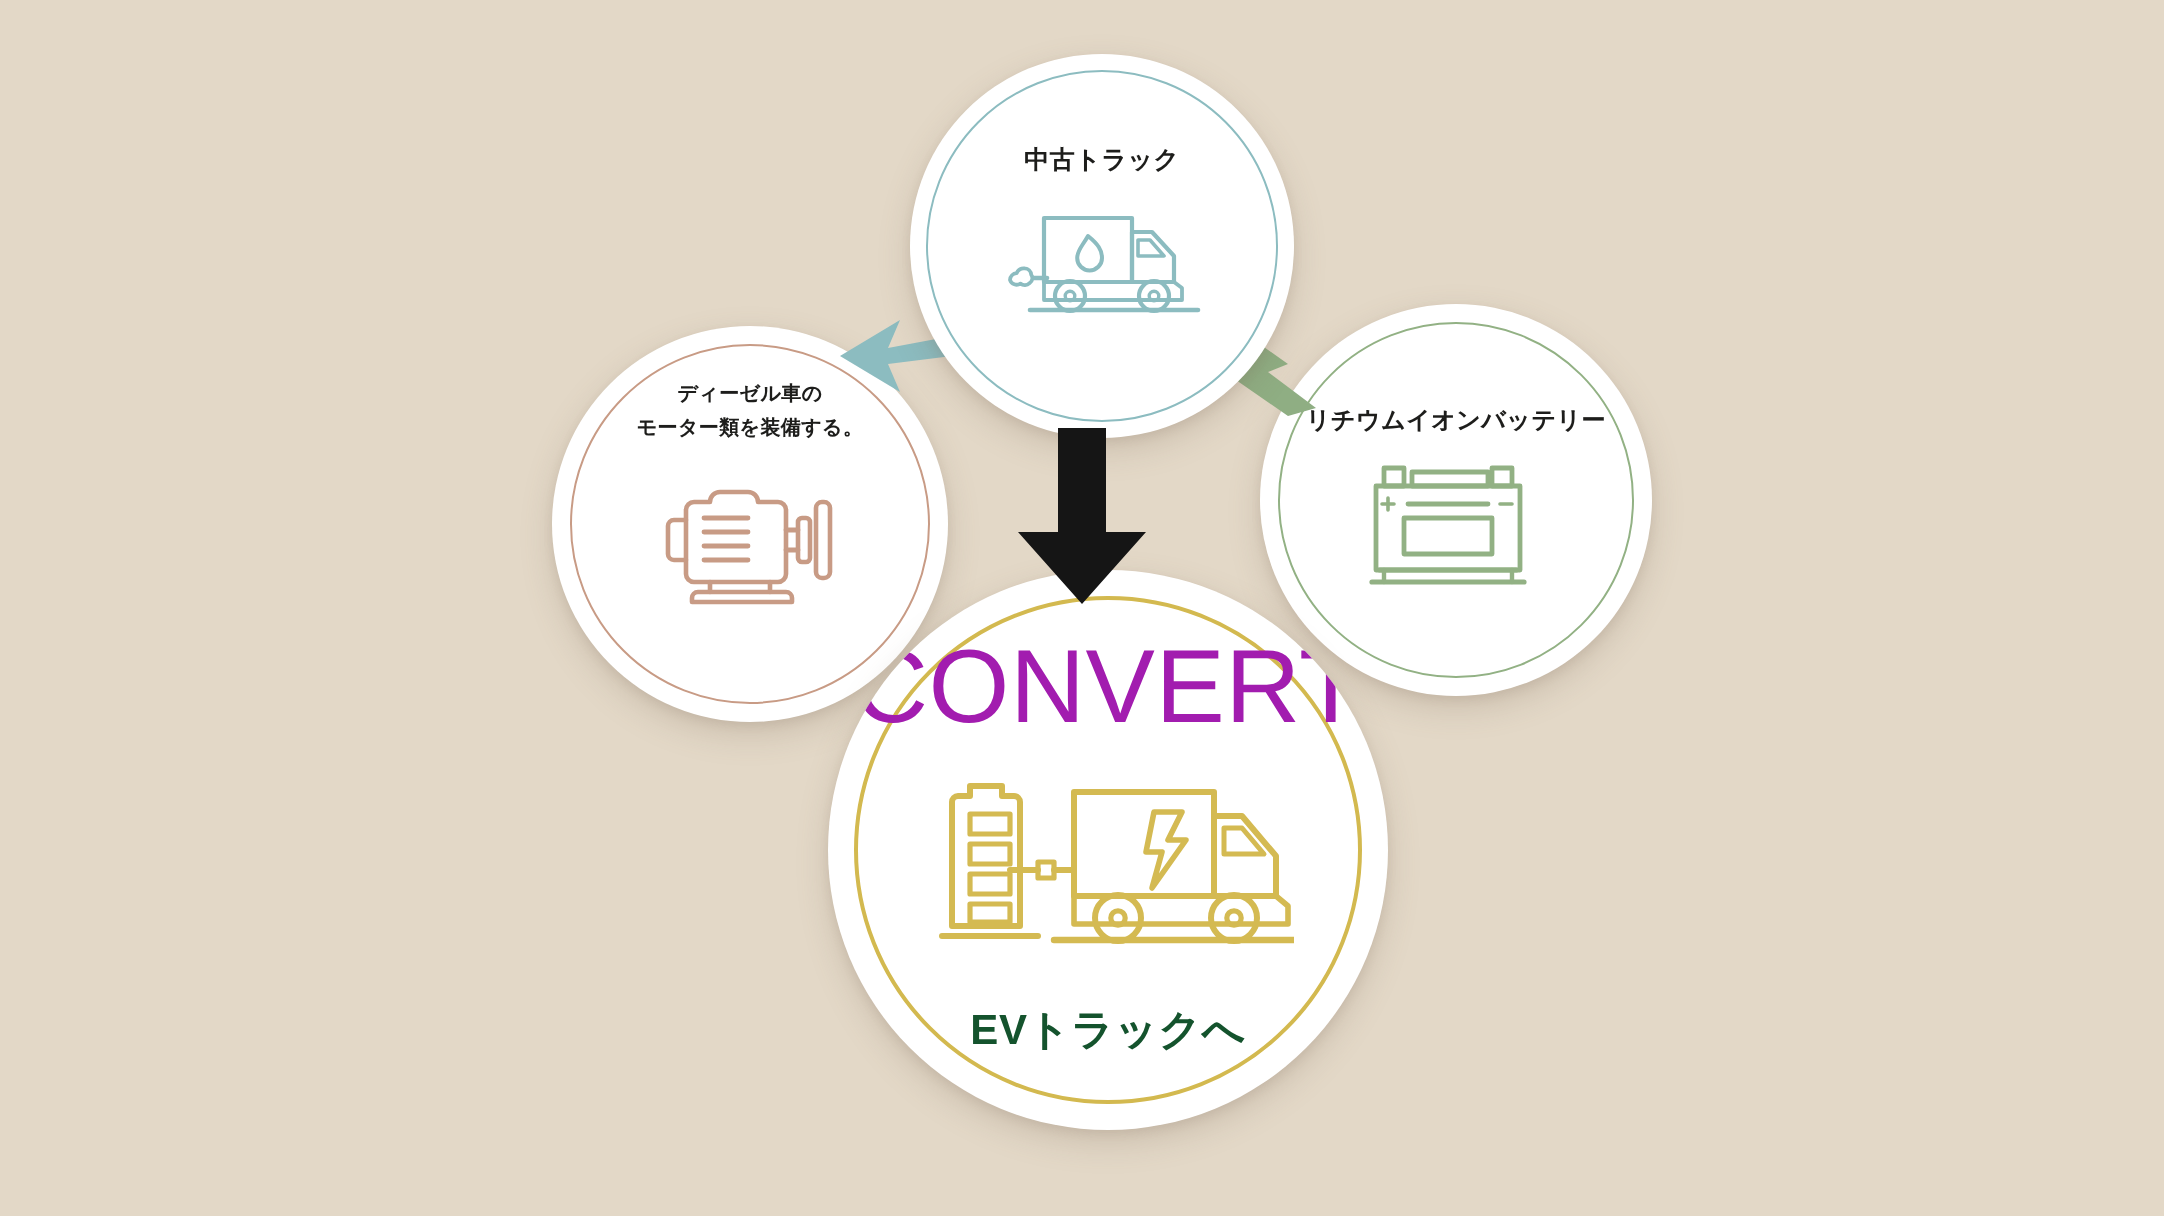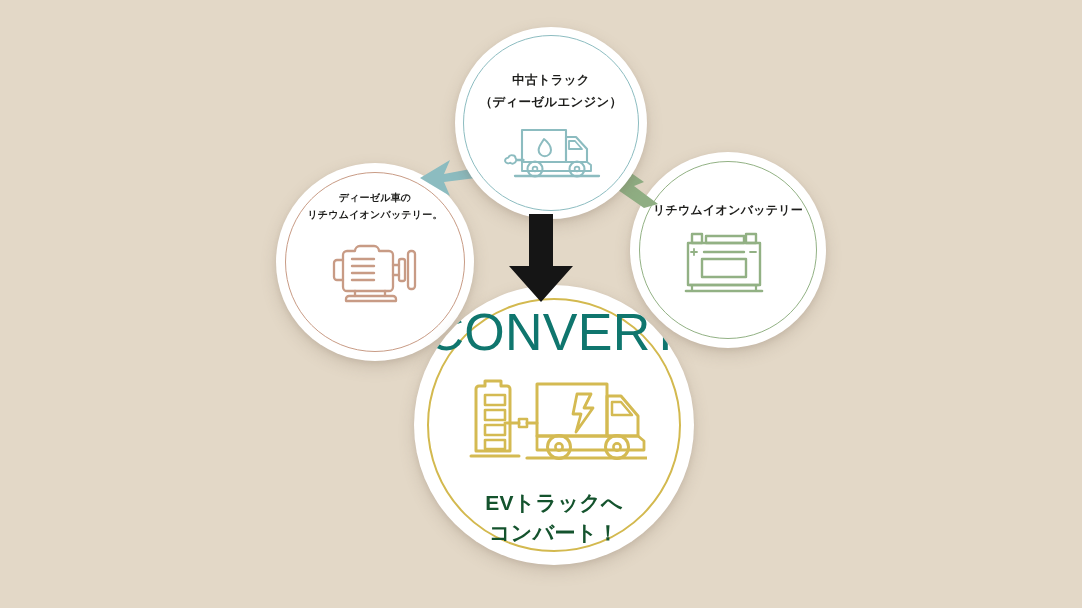--- a/index.html
+++ b/index.html
@@ -109,25 +109,25 @@
   }
   #node-install .node-caption {
     margin-top: 48px;
     font-size: 12px;
     line-height: 1.72;
   }
 
   .convert-word {
     position: relative;
     z-index: 3;
-    margin-top: 21px;
+    margin-top: 33px;
     font-size: 52px;
     line-height: 1;
     letter-spacing: 0.005em;
-    color: #0f766e;
+    color: #a21caf;
     font-weight: normal;
     font-family: "Liberation Sans", "DejaVu Sans", sans-serif;
   }
 
   .convert-caption {
     position: relative;
     z-index: 3;
     margin-top: 12px;
     text-align: center;
     font-size: 21px;
@@ -158,21 +158,20 @@
   #arrow-to-convert { left: 503px; top: 214px; z-index: 8; }
 </style>
 </head>
 <body>
 
 <div id="stage">
 
   <div class="node" id="node-source">
     <div class="node-caption">
       <div>中古トラック</div>
-      <div>（ディーゼルエンジン）</div>
     </div>
     <span class="icon">
       <svg width="112" height="62" viewBox="0 0 112 62" fill="none" stroke="#8cbcc0" stroke-width="2.1" stroke-linecap="round" stroke-linejoin="round">
 
         <rect x="27" y="9" width="44" height="32"></rect>
 
         <path d="M71 16 h10 l11 12 v13 H71 Z"></path>
         <path d="M74 20 h6 l7 8 h-13 Z" stroke-width="1.8"></path>
 
         <path d="M27 41 H92 l4 3 v6 H27 Z" stroke-width="1.9" fill="none"></path>
@@ -188,21 +187,21 @@
 
         <path d="M10 40 a3.6 3.6 0 0 1 3.3 -3.4 a4 4 0 0 1 4.1 -2.4 a3.4 3.4 0 0 1 3.2 3.1 a3 3 0 0 1 -0.8 4.3 a3.6 3.6 0 0 1 -4.6 0.2 a3.5 3.5 0 0 1 -5.2 -1.8 Z" stroke-width="1.9"></path>
         <path d="M22 39 h6.5" stroke-width="2.3"></path>
       </svg>
     </span>
   </div>
 
   <div class="node" id="node-remove">
     <div class="node-caption">
       <div>ディーゼル車の</div>
-      <div>リチウムイオンバッテリー。</div>
+      <div>モーター類を装備する。</div>
     </div>
     <span class="icon">
       <svg width="100" height="78" viewBox="0 0 100 78" fill="none" stroke="#c89b85" stroke-width="2.3" stroke-linecap="round" stroke-linejoin="round">
 
         <path d="M22 18 h8 a5 5 0 0 1 5 -5 h14 a5 5 0 0 1 5 5 h10 a4 4 0 0 1 4 4 v32 a4 4 0 0 1 -4 4 H22 a4 4 0 0 1 -4 -4 V22 a4 4 0 0 1 4 -4 Z"></path>
 
         <path d="M18 27 h-6 a3 3 0 0 0 -3 3 v14 a3 3 0 0 0 3 3 h6"></path>
 
         <path d="M27 26 h22" stroke-width="2.4"></path>
         <path d="M27 33 h22" stroke-width="2.4"></path>
@@ -276,21 +275,20 @@
         <circle cx="98" cy="79" r="11.5"></circle>
         <circle cx="98" cy="79" r="3.6" stroke-width="2.6"></circle>
         <circle cx="156" cy="79" r="11.5"></circle>
         <circle cx="156" cy="79" r="3.6" stroke-width="2.6"></circle>
 
         <path d="M116 26 h14 l-7 14 h9 l-17 24 5 -18 h-8 Z" stroke-width="2.8"></path>
       </svg>
     </span>
     <div class="convert-caption">
       <div>EVトラックへ</div>
-      <div>コンバート！</div>
     </div>
   </div>
 
   <span class="arrow" id="arrow-to-remove">
     <svg width="64" height="54" viewBox="0 0 64 54">
       <path d="M62 12 L30 18 L36 4 L6 22 L36 40 L30 26 L62 22 Z" fill="#8cbcc0"></path>
     </svg>
   </span>
 
   <span class="arrow" id="arrow-to-source">

